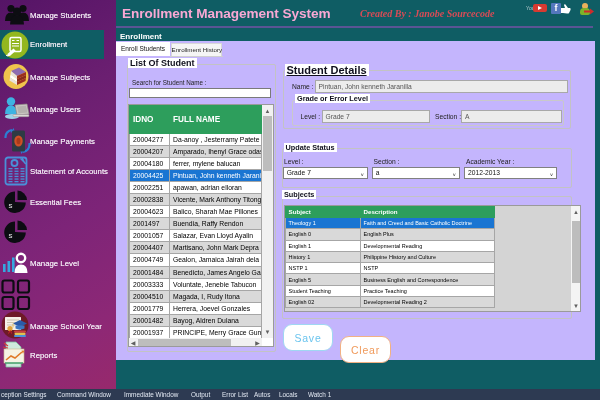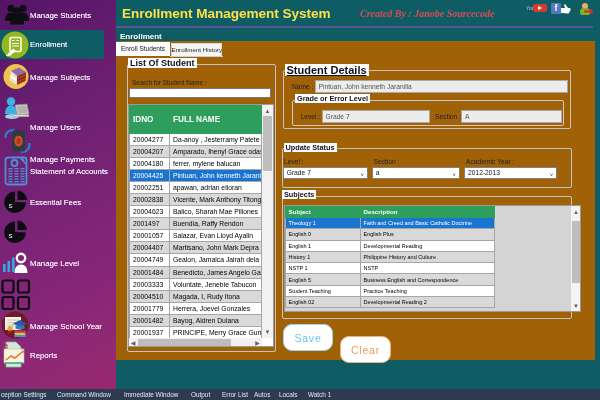--- a/index.html
+++ b/index.html
@@ -9,27 +9,27 @@
 
 
 #sidebar { position:absolute; left:0; top:0; width:116px; height:389px;
   background:linear-gradient(150deg,#551466 0%, #6b1f71 30%, #7d2478 58%, #8d2876 83%, #97296c 100%); }
 .mi { position:absolute; left:0; width:104px; height:30px; color:#efe6f2; font-size:7.8px; }
 .mi .lbl { position:absolute; left:30px; top:50%; transform:translateY(-50%); white-space:nowrap; text-shadow:0 0 0.4px rgba(255,255,255,0.8); }
 .mi .ico { position:absolute; left:2px; top:50%; transform:translateY(-50%); width:28px; height:28px; }
 #mi-enroll { background:#0f5d64; }
 
 
-#hdr-title { left:122px; top:6px; color:#fde047; font-size:13.6px; font-weight:bold; letter-spacing:-0.05px; }
+#hdr-title { left:122px; top:6px; color:#f9a8d4; font-size:13.6px; font-weight:bold; letter-spacing:-0.05px; }
 #hdr-created { left:360px; top:8px; color:#d94b56; font-size:10px; font-weight:bold; font-family:"Liberation Serif",serif; font-style:italic; }
 #hdr-line { left:115px; top:25.5px; width:477.5px; height:2px; background:#5b5494; }
 #lbl-enrollment { left:120px; top:32px; color:#fff; font-size:8px; font-weight:bold; }
 
 
-#content { left:116px; top:41px; width:478.5px; height:318.5px; background:#a16207; }
+#content { left:116px; top:41px; width:478.5px; height:318.5px; background:#c4b5fd; }
 
 
 #tab1 { left:0px; top:1px; width:54px; height:13.5px; font-size:6.5px; color:#111; text-align:center; line-height:14px; background:#fff; }
 #tab2 { left:54.5px; top:1.5px; width:51.5px; height:13px; font-size:6.2px; white-space:nowrap; color:#222; text-align:center; line-height:12px; background:#f5f5f5; border:1px solid #d8d8d8; border-bottom:none; }
 #tabline { left:54px; top:14.5px; width:52.5px; height:1px; background:#cfcfcf; }
 
 
 .gb { position:absolute; border:1px solid #c3c3c3; border-radius:2px; }
 .gb-lbl { position:absolute; background:#fff; color:#10101e; font-weight:bold; padding:0 2px; white-space:nowrap; }
 
@@ -130,25 +130,25 @@
         <span class="lbl">Manage Students</span>
       </div>
     <div class="mi" id="mi-enroll" style="top:29.5px;height:29.3px;">
         <div class="ico" id="i2"></div>
         <span class="lbl">Enrollment</span>
       </div>
     <div class="mi" style="top:62px;">
         <div class="ico" id="i3"></div>
         <span class="lbl">Manage Subjects</span>
       </div>
-    <div class="mi" style="top:112px;">
+    <div class="mi" style="top:94px;">
         <div class="ico" id="i4"></div>
         <span class="lbl">Manage Users</span>
       </div>
-    <div class="mi" style="top:144px;">
+    <div class="mi" style="top:126px;">
         <div class="ico" id="i5"></div>
         <span class="lbl">Manage Payments</span>
       </div>
     <div class="mi" style="top:156px;">
         <div class="ico" id="i6"></div>
         <span class="lbl">Statement of Accounts</span>
       </div>
     <div class="mi" style="top:187px;">
         <div class="ico" id="i7"></div>
         <span class="lbl">Essential Fees</span>

